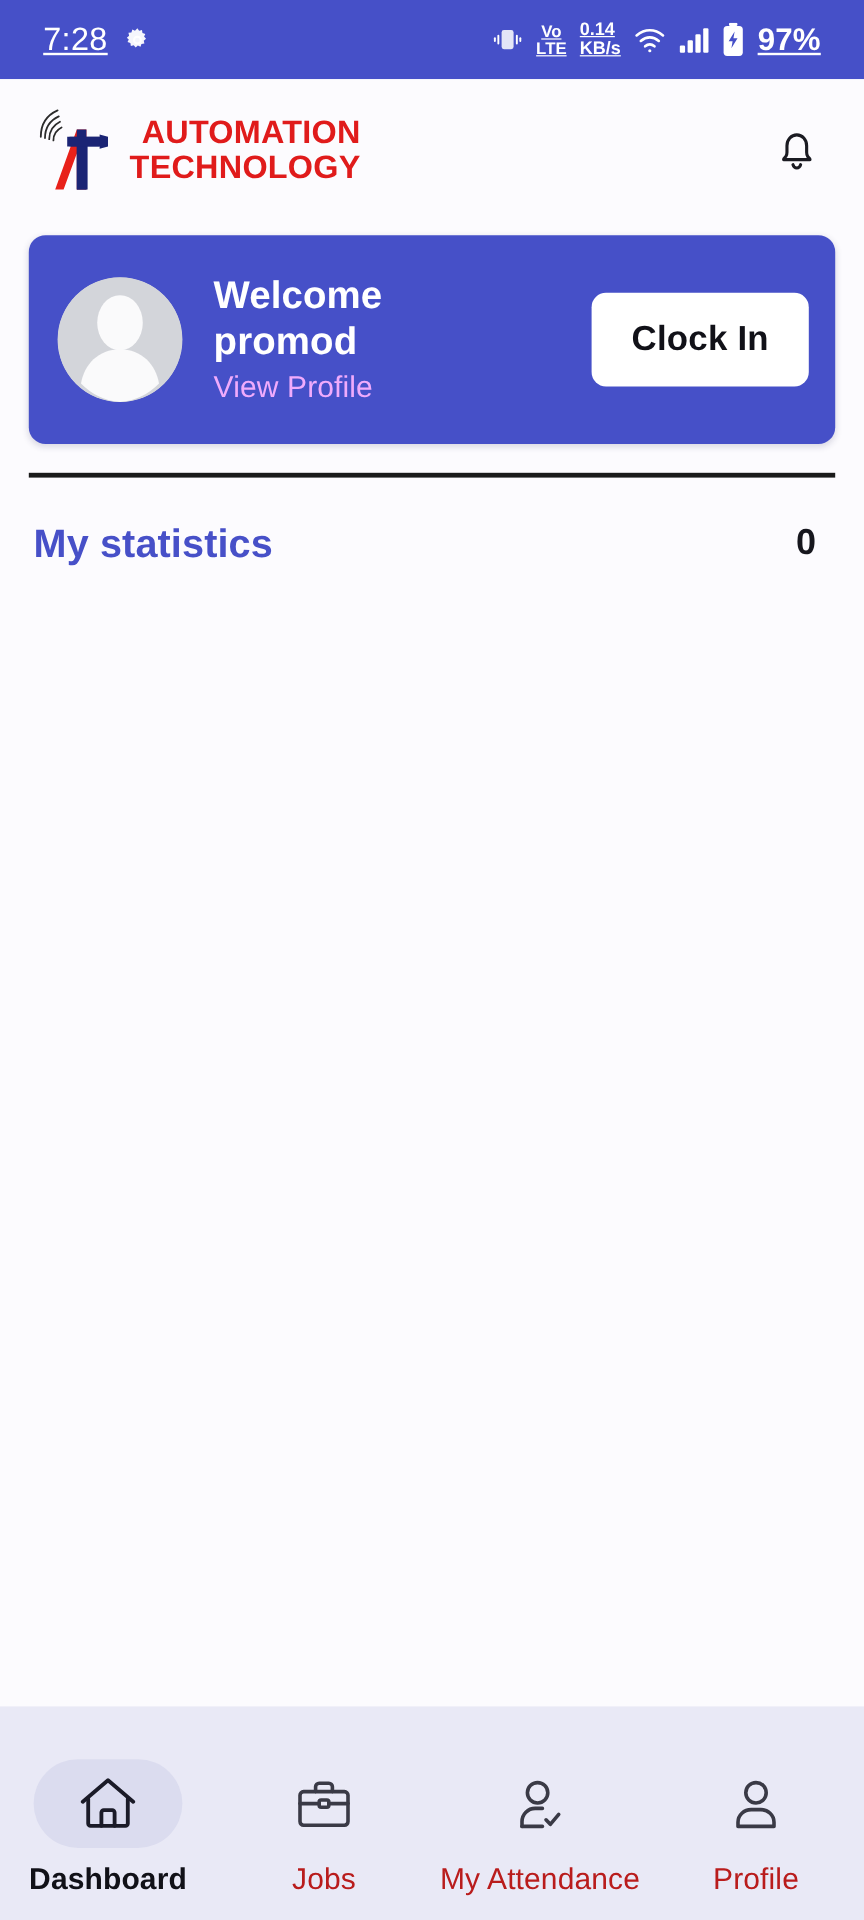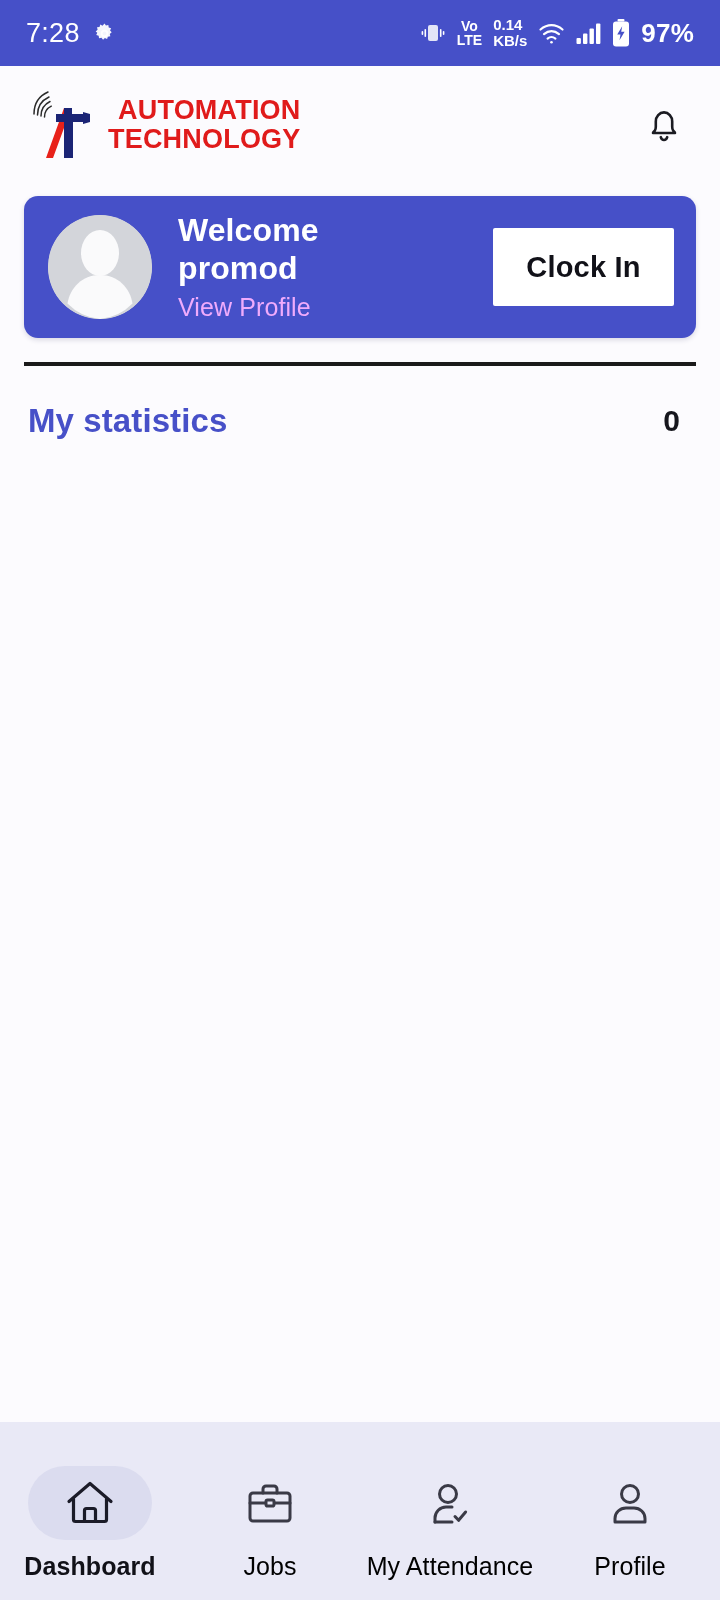--- a/index.html
+++ b/index.html
@@ -16,22 +16,23 @@
     display:flex; flex-direction:column;
     background:#FCFBFE;
   }
 
   
   .statusbar {
     height:66px;
     background:#4650C8;
     color:#FFFFFF;
     display:flex; align-items:center;
-    padding:0 26px;
-    flex:0 0 auto;
+    padding:0 36px;
+    flex:0 0 auto;
+    text-decoration:underline;
   }
   .sb-left { display:flex; align-items:center; gap:13px; }
   .sb-time { font-size:27px; font-weight:400; letter-spacing:.3px; line-height:1; }
   .sb-gear { width:23px; height:23px; display:block; }
   .sb-right { margin-left:auto; display:flex; align-items:center; gap:11px; }
   .sb-vibrate { width:26px; height:26px; display:block; }
   .sb-volte { display:flex; flex-direction:column; align-items:center; line-height:1.02; }
   .sb-volte .l1 { font-size:14px; font-weight:700; }
   .sb-volte .l2 { font-size:14px; font-weight:700; }
   .sb-net { display:flex; flex-direction:column; align-items:flex-start; line-height:1.05; }
@@ -60,21 +61,21 @@
     display:flex; align-items:center; justify-content:center;
     background:transparent; border:none; cursor:pointer;
   }
   .bell-icon { width:40px; height:42px; display:block; }
 
   
   .card-wrap { padding:12px 24px 0 24px; flex:0 0 auto; }
   .welcome-card {
     background:#4650C8;
     border-radius:14px;
-    height:142px;
+    height:174px;
     display:flex; align-items:center;
     padding:0 22px 0 24px;
     box-shadow:0 2px 5px rgba(40,40,90,.16);
   }
   .avatar {
     width:104px; height:104px; border-radius:50%;
     background:#D3D5DA;
     flex:0 0 auto;
     overflow:hidden; position:relative;
   }
@@ -84,21 +85,21 @@
     color:#FFFFFF; font-size:32px; font-weight:700;
     line-height:1.18; max-width:230px; letter-spacing:.1px;
   }
   .wc-viewprofile {
     color:#f0abfc; font-size:25px; font-weight:400;
     margin-top:5px; letter-spacing:.1px; cursor:pointer;
   }
   .clockin-btn {
     margin-left:auto;
     background:#FFFFFF;
-    border:none; border-radius:2px;
+    border:none; border-radius:12px;
     width:181px; height:78px;
     font-family:"Liberation Sans", sans-serif;
     font-size:29px; font-weight:700; color:#111118;
     cursor:pointer; letter-spacing:.2px;
   }
 
   
   .divider-wrap { padding:24px 24px 0 24px; flex:0 0 auto; }
   .divider { height:4px; background:#1A1A1A; width:100%; }
 
@@ -134,21 +135,21 @@
     font-family:"Liberation Sans", sans-serif;
   }
   .nav-pill {
     width:124px; height:74px; border-radius:37px;
     display:flex; align-items:center; justify-content:center;
     background:transparent;
   }
   .nav-item.active .nav-pill { background:#DBDCEF; }
   .nav-pill svg { display:block; }
   .nav-label {
-    margin-top:12px; font-size:25px; color:#000000; letter-spacing:.1px;
+    margin-top:12px; font-size:25px; color:#b91c1c; letter-spacing:.1px;
   }
   .nav-item.active .nav-label { color:#111118; font-weight:700; }
 </style>
 </head>
 <body>
 
 <div class="phone">
 
   <div class="statusbar">
     <div class="sb-left">

